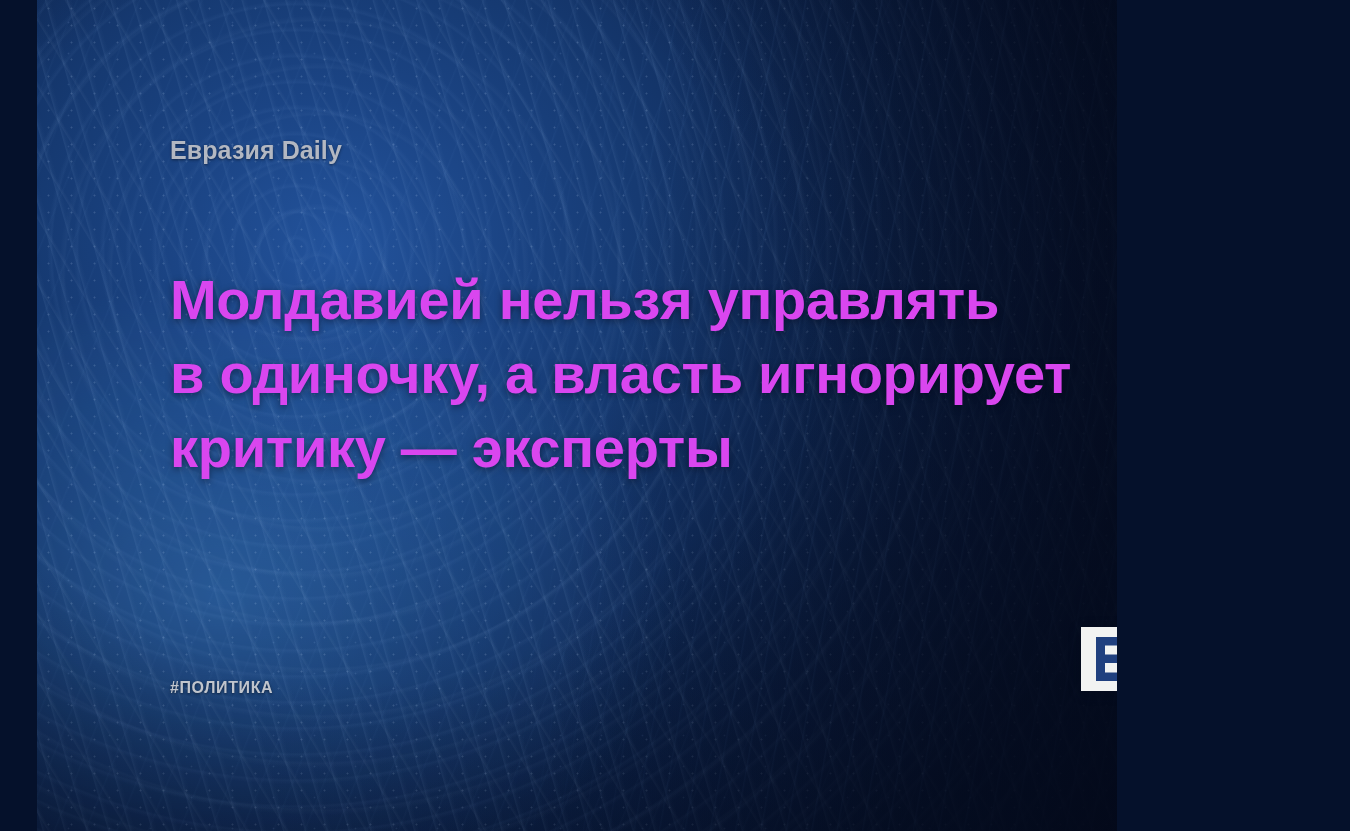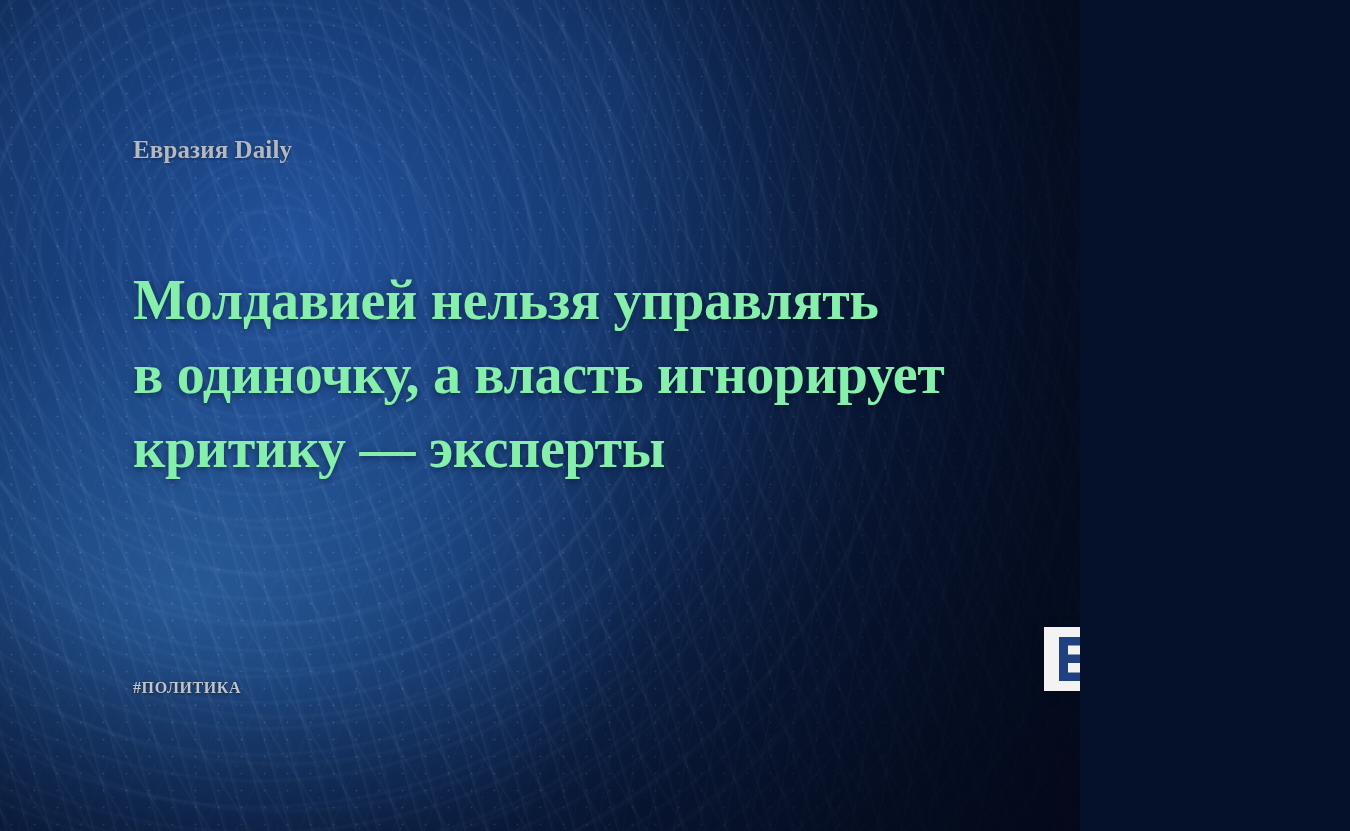--- a/index.html
+++ b/index.html
@@ -7,23 +7,24 @@
     margin: 0;
     padding: 0;
     background: #05112b;
   }
 
   #card {
     position: relative;
     width: 1080px;
     height: 831px;
     overflow: hidden;
-    font-family: Liberation Serif, serif;
+    font-family: Liberation Sans, sans-serif;
     background-color: #0c1f4c;
     user-select: none;
+    margin-left: 37px;
   }
 
   
   .bg-layer {
     position: absolute;
     inset: 0;
     pointer-events: none;
   }
 
   
@@ -167,21 +168,21 @@
 
   .headline {
     position: absolute;
     left: 133px;
     top: 263px;
     width: 920px;
     margin: 0;
     font-size: 56px;
     line-height: 74px;
     font-weight: bold;
-    color: #86efac;
+    color: #d946ef;
     letter-spacing: -0.3px;
     text-shadow: 0 2px 7px rgba(2,8,24,0.5);
     white-space: pre-line;
   }
 
   .category {
     position: absolute;
     left: 133px;
     top: 679px;
     font-size: 16px;

